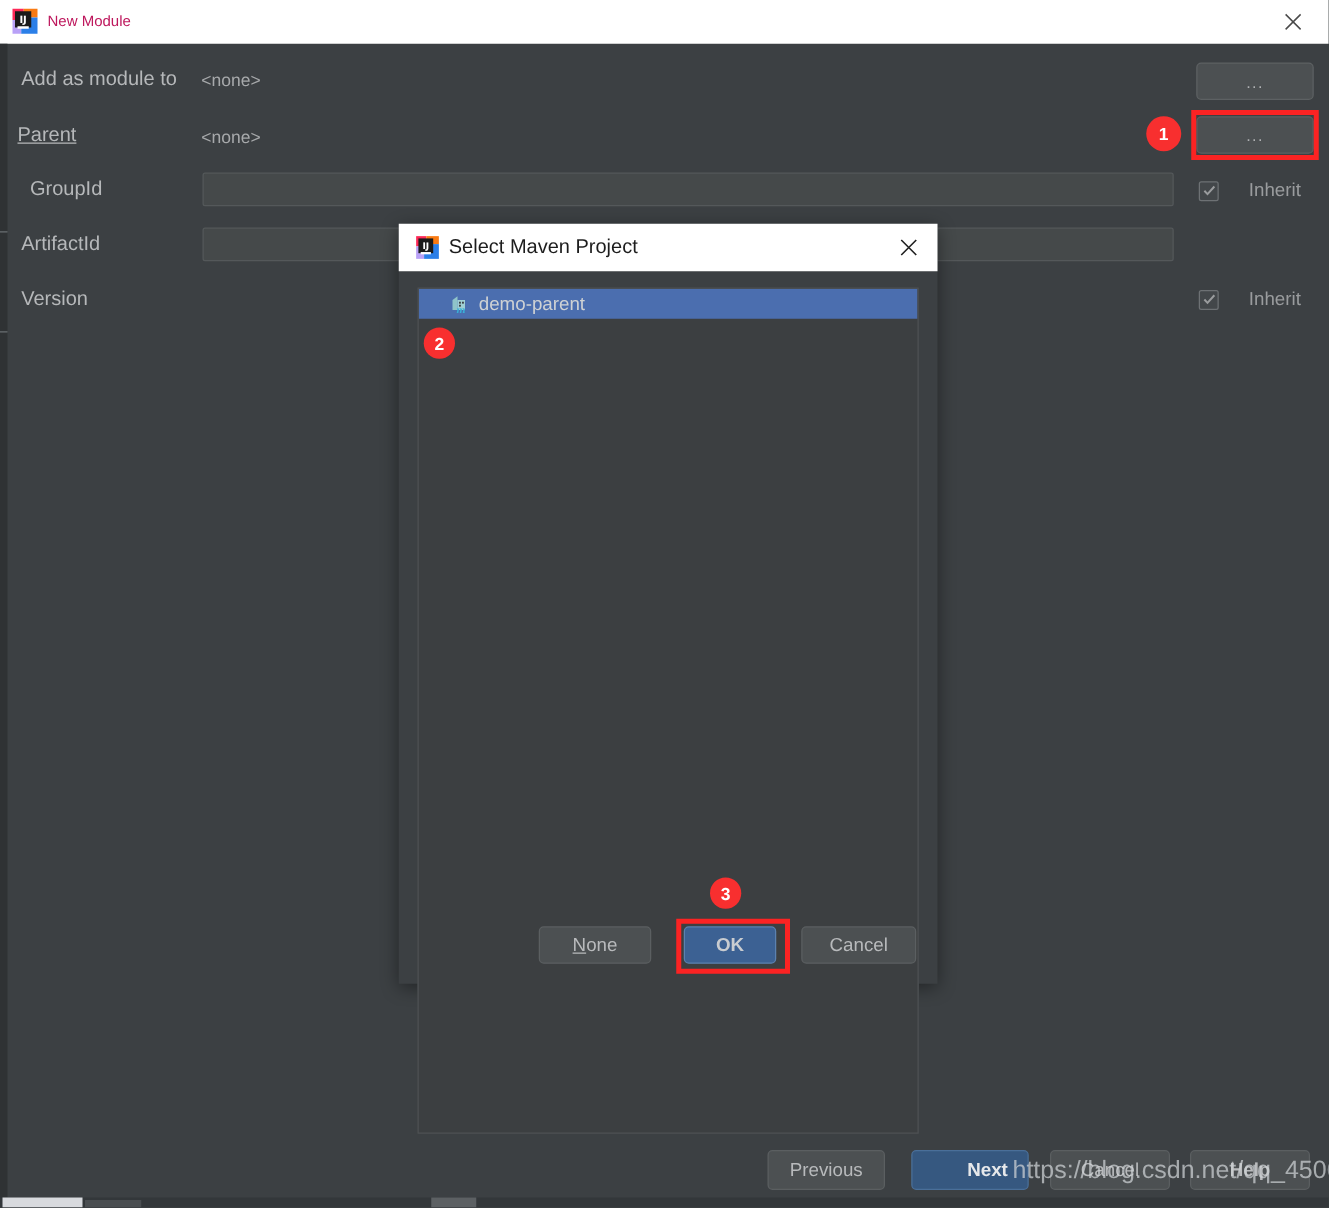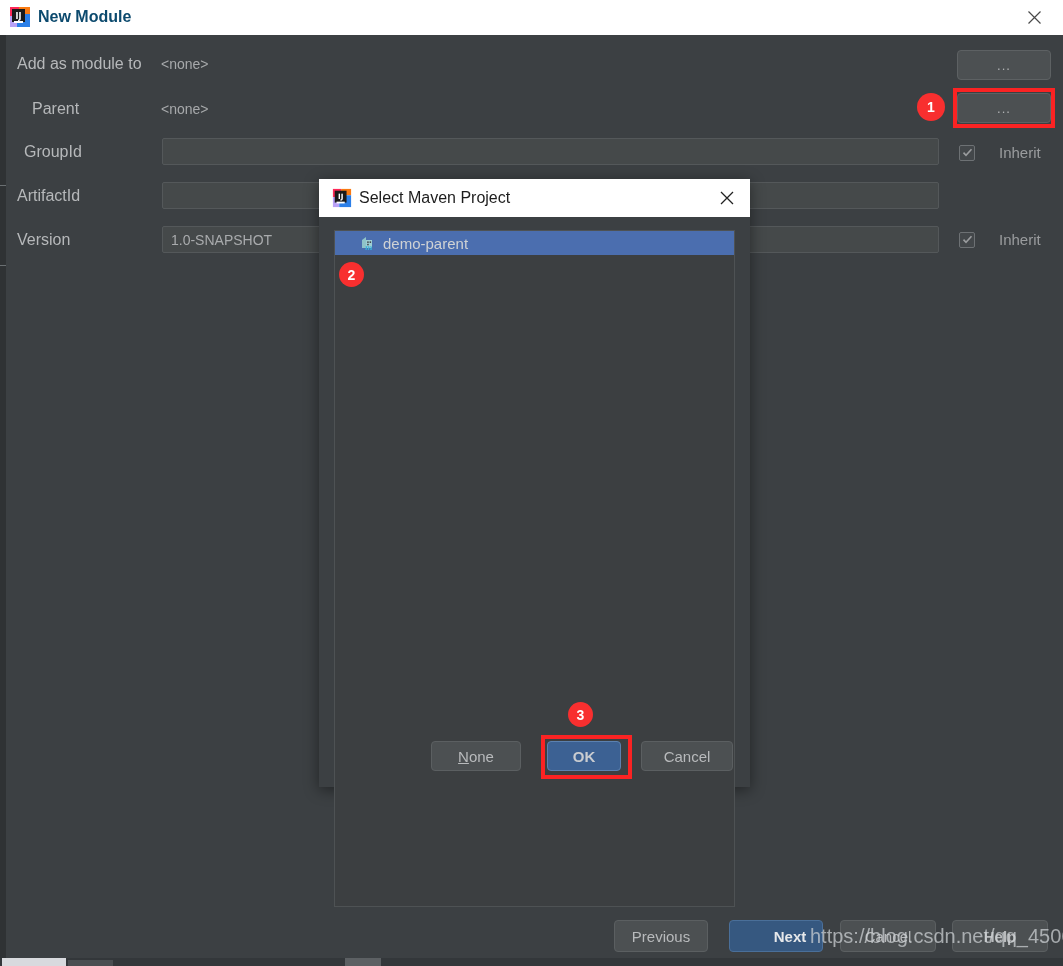--- a/index.html
+++ b/index.html
@@ -15,21 +15,21 @@
 
   .titlebar{
     position:absolute;left:0;top:0;width:1063px;height:35px;
     background:#ffffff;
   }
   .titlebar .ij-logo{
     position:absolute;left:9px;top:6px;width:22px;height:22px;
   }
   .titlebar .title-text{
     position:absolute;left:38px;top:6px;height:22px;line-height:22px;
-    font-size:16px;color:#0c4a6e;white-space:nowrap;font-weight:bold;
+    font-size:12px;color:#be185d;white-space:nowrap;
   }
   .win-close{
     position:absolute;right:6px;top:0;width:46px;height:35px;
     display:flex;align-items:center;justify-content:center;cursor:pointer;
   }
   .win-close svg{display:block;}
 
   
   .left-edge{
     position:absolute;left:0;top:35px;width:6px;height:931px;
@@ -169,40 +169,39 @@
   </div>
 
   <div class="left-edge"></div>
   <div class="left-edge-seam"></div>
   <div class="left-edge-seam2"></div>
 
   <div class="form-label" style="left:17px;top:55px;">Add as module to</div>
   <div class="form-value" style="left:161px;top:56px;">&lt;none&gt;</div>
   <div class="dots-btn" style="left:957px;top:50px;width:94px;height:30px;">...</div>
 
-  <div class="form-label" style="left:32px;top:100px;">Parent</div>
+  <div class="form-label" style="left:14px;top:100px;text-decoration:underline;">Parent</div>
   <div class="form-value" style="left:161px;top:101px;">&lt;none&gt;</div>
   <div class="dots-btn" style="left:957px;top:93px;width:94px;height:30px;">...</div>
 
   <div class="form-label" style="left:24px;top:143px;">GroupId</div>
   <div class="text-input" style="left:162px;top:138px;width:777px;height:27px;"></div>
   <div class="inherit-wrap" style="left:959px;top:144px;">
     <span class="chk">
       <svg width="11" height="11" viewBox="0 0 11 11">
         <path d="M1.5 5.6 L4 8.3 L9.5 2.2" stroke="#9a9c9e" stroke-width="1.6" fill="none"></path>
       </svg>
     </span>
     <span class="inherit-label">Inherit</span>
   </div>
 
   <div class="form-label" style="left:17px;top:187px;">ArtifactId</div>
   <div class="text-input" style="left:162px;top:182px;width:777px;height:27px;"></div>
 
   <div class="form-label" style="left:17px;top:231px;">Version</div>
-  <div class="text-input" style="left:162px;top:226px;width:777px;height:27px;">1.0-SNAPSHOT</div>
   <div class="inherit-wrap" style="left:959px;top:231px;">
     <span class="chk">
       <svg width="11" height="11" viewBox="0 0 11 11">
         <path d="M1.5 5.6 L4 8.3 L9.5 2.2" stroke="#9a9c9e" stroke-width="1.6" fill="none"></path>
       </svg>
     </span>
     <span class="inherit-label">Inherit</span>
   </div>
 
   <div class="wbtn normal" style="left:614px;top:920px;width:94px;">Previous</div>

